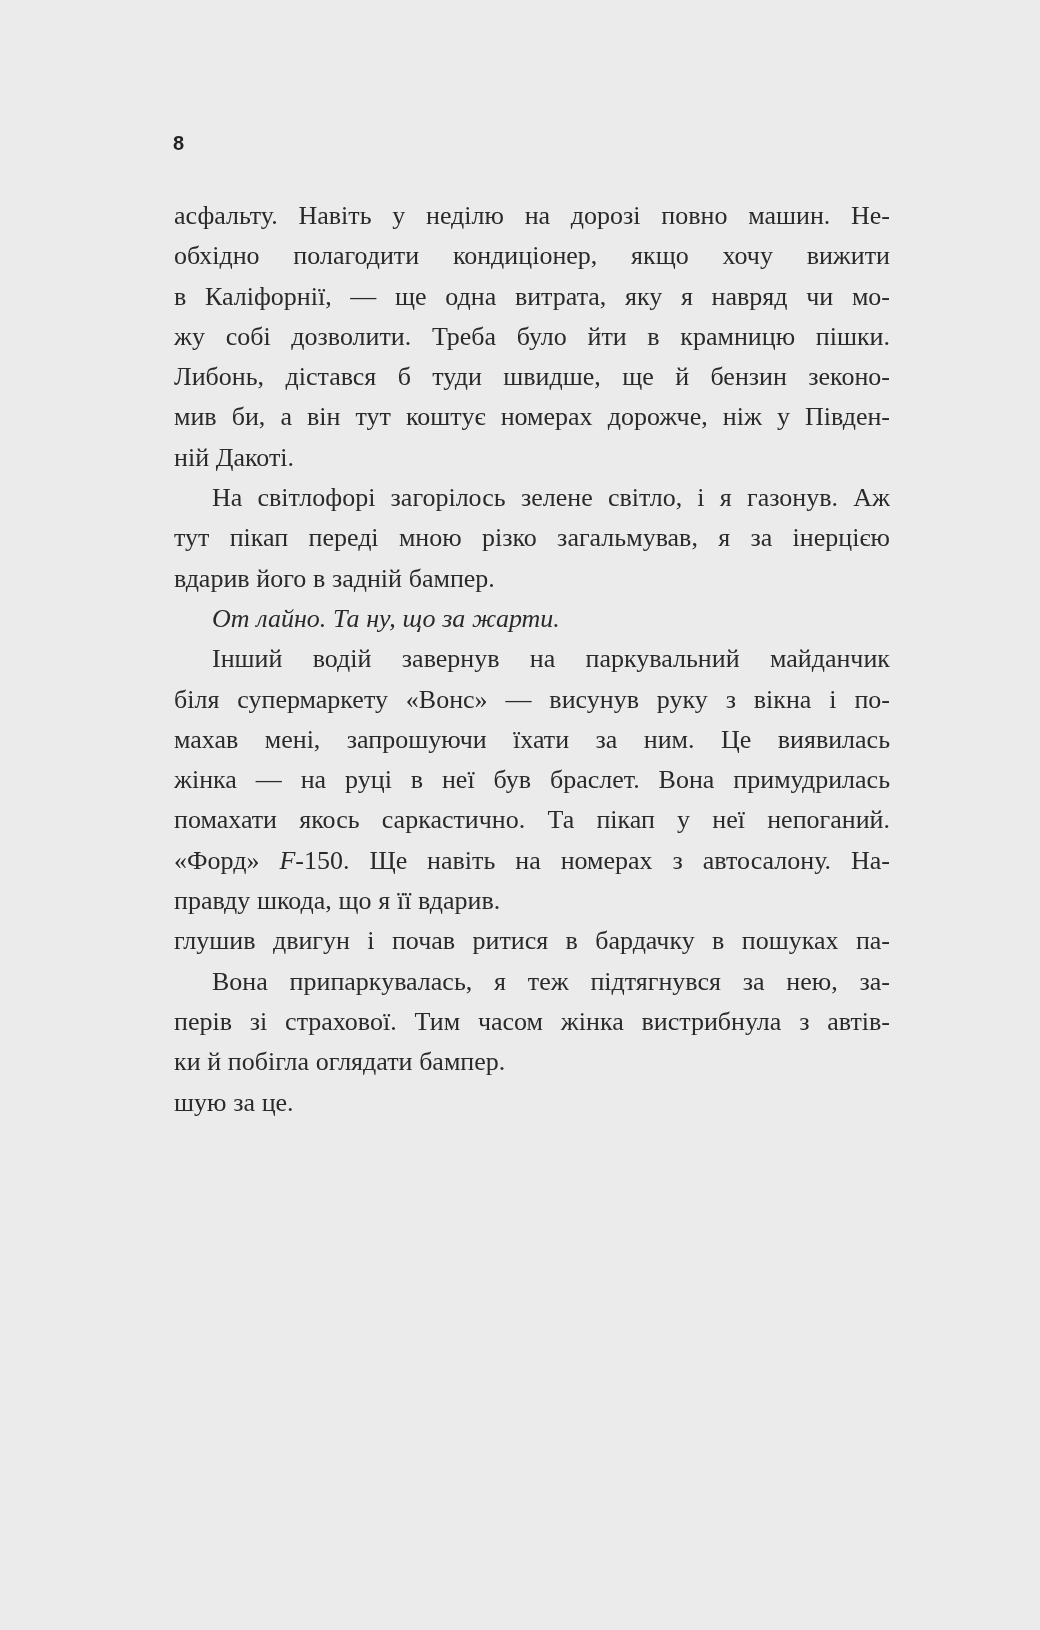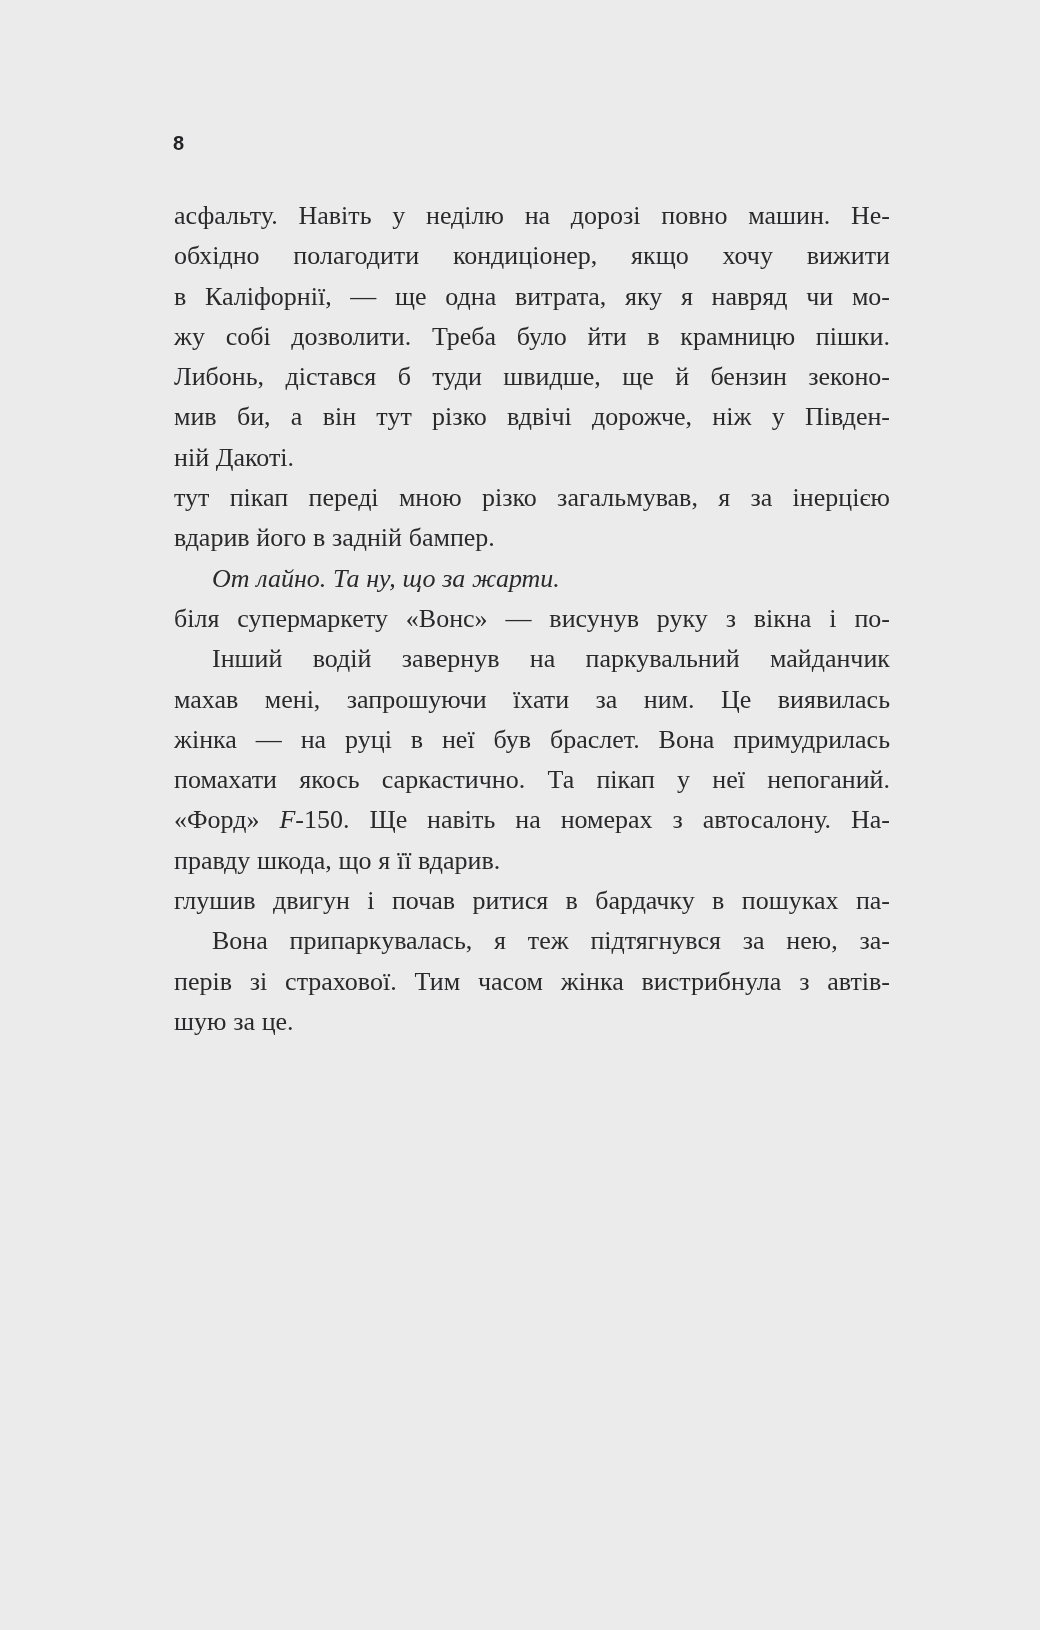--- a/index.html
+++ b/index.html
@@ -76,50 +76,52 @@
   <div class="folio">8</div>
 
   <div class="textblock">
 
     <p class="para">
       <span class="ln">асфальту. Навіть у неділю на дорозі повно машин. Не-</span>
       <span class="ln">обхідно полагодити кондиціонер, якщо хочу вижити</span>
       <span class="ln">в Каліфорнії, — ще одна витрата, яку я навряд чи мо-</span>
       <span class="ln">жу собі дозволити. Треба було йти в крамницю пішки.</span>
       <span class="ln">Либонь, дістався б туди швидше, ще й бензин зеконо-</span>
-      <span class="ln">мив би, а він тут різко вдвічі дорожче, ніж у Півден-</span>
+      <span class="ln">мив би, а він тут коштує номерах дорожче, ніж у Півден-</span>
       <span class="ln last">ній Дакоті.</span>
     </p>
 
 
 
     <p class="para">
+      <span class="ln first-indent">На світлофорі загорілось зелене світло, і я газонув. Аж</span>
       <span class="ln">тут пікап переді мною різко загальмував, я за інерцією</span>
       <span class="ln last">вдарив його в задній бампер.</span>
     </p>
 
     <p class="para">
       <em class="it"><span class="ln last first-indent">От лайно. Та ну, що за жарти.</span></em>
     </p>
 
 
     <p class="para">
+      <span class="ln first-indent">Інший водій завернув на паркувальний майданчик</span>
       <span class="ln">біля супермаркету «Вонс» — висунув руку з вікна і по-</span>
-      <span class="ln first-indent">Інший водій завернув на паркувальний майданчик</span>
       <span class="ln">махав мені, запрошуючи їхати за ним. Це виявилась</span>
       <span class="ln">жінка — на руці в неї був браслет. Вона примудрилась</span>
       <span class="ln">помахати якось саркастично. Та пікап у неї непоганий.</span>
       <span class="ln">«Форд» <em>F</em>-150. Ще навіть на номерах з автосалону. На-</span>
       <span class="ln last">правду шкода, що я її вдарив.</span>
     </p>
 
     <p class="para">
       <span class="ln">глушив двигун і почав ритися в бардачку в пошуках па-</span>
       <span class="ln first-indent">Вона припаркувалась, я теж підтягнувся за нею, за-</span>
       <span class="ln">перів зі страхової. Тим часом жінка вистрибнула з автів-</span>
+      <span class="ln last">ки й побігла оглядати бампер.</span>
     </p>
 
     <p class="para">
       <span class="ln last">шую за це.</span>
     </p>
 
   </div>
 </div>
 
 </body></html>

